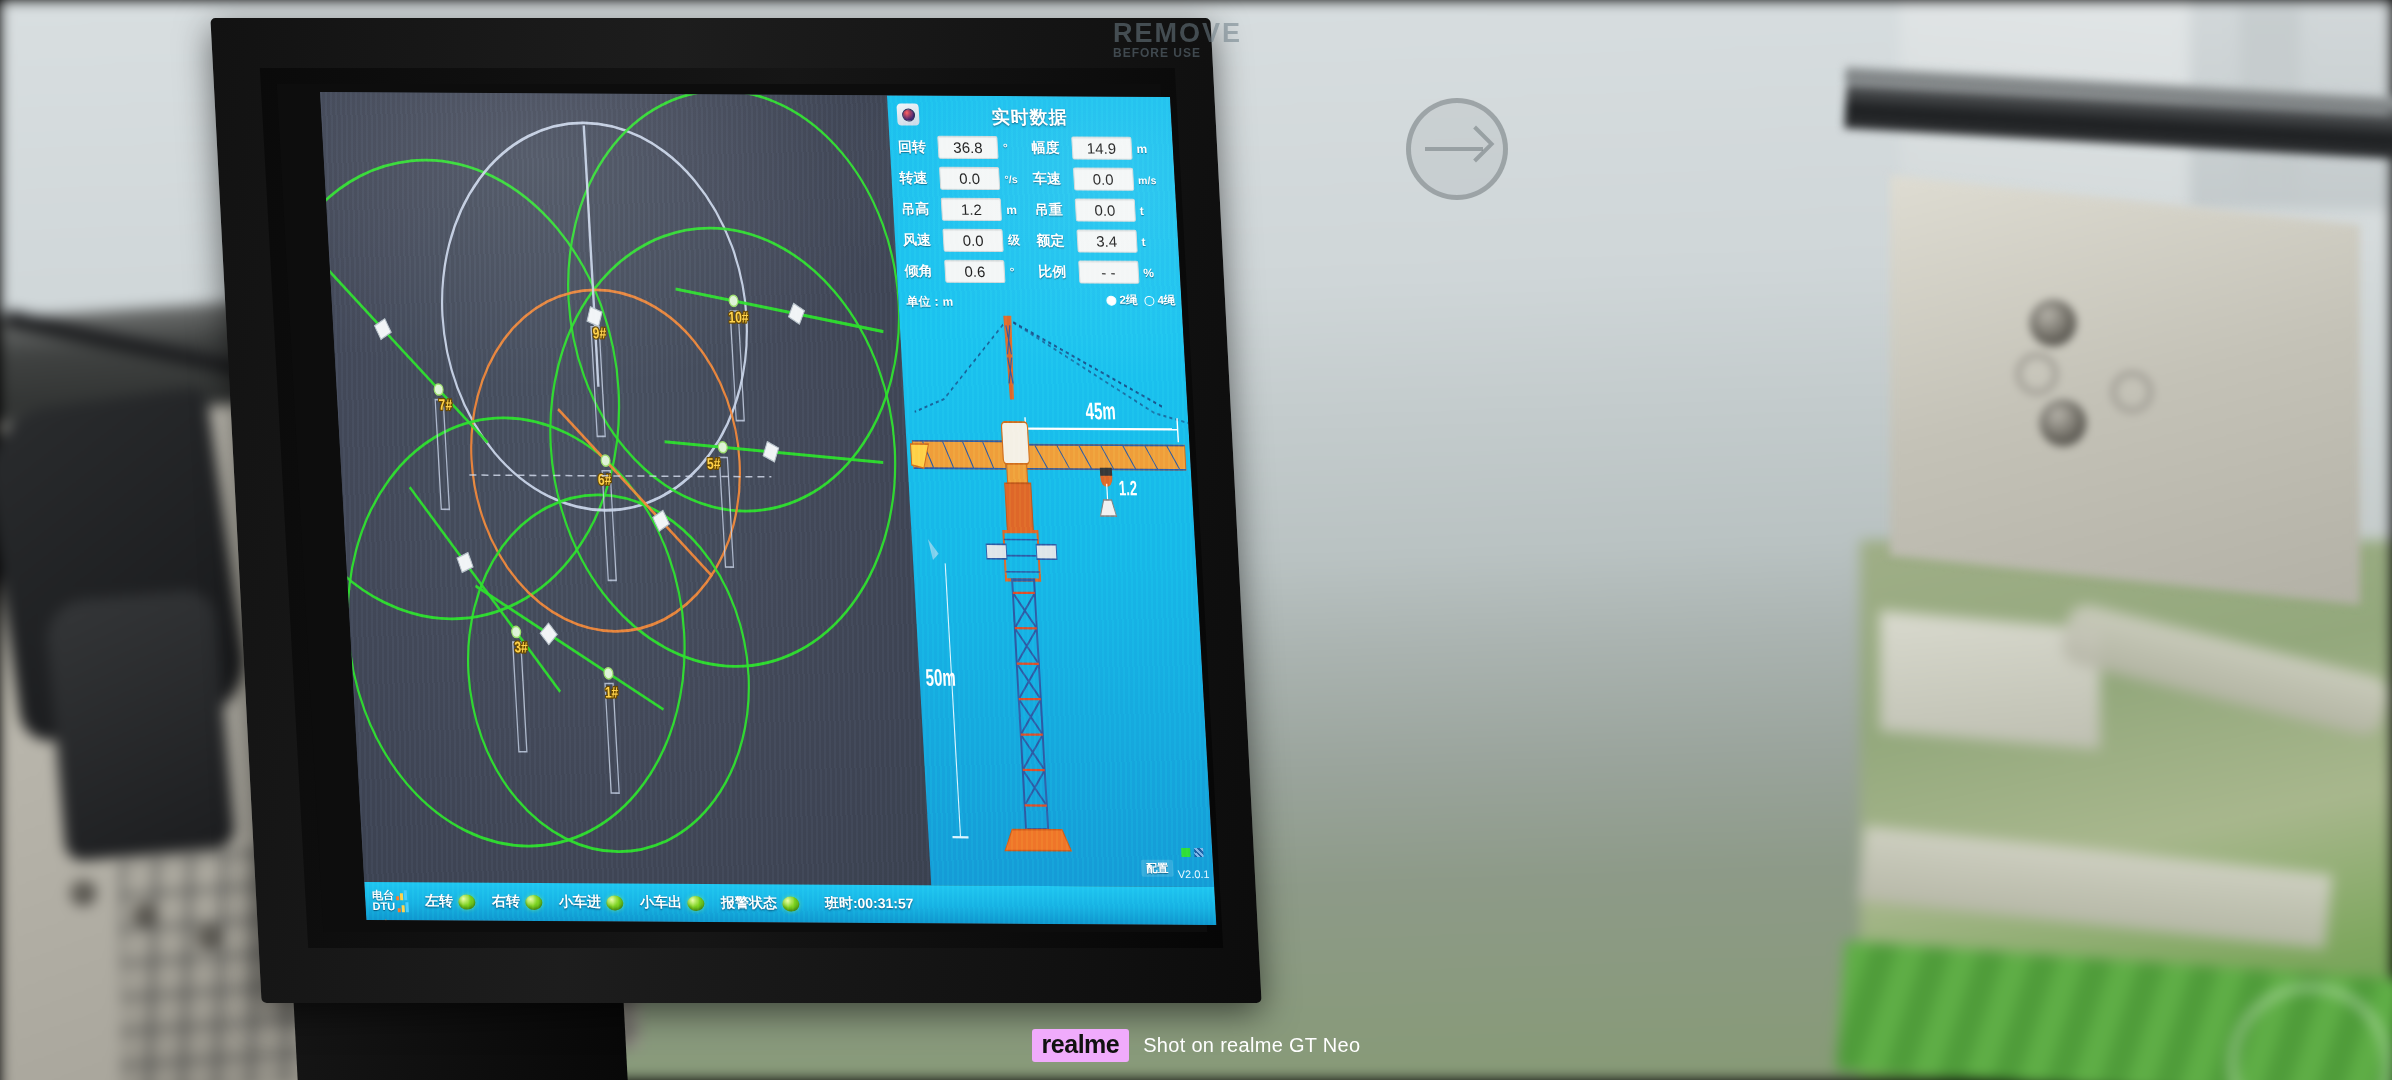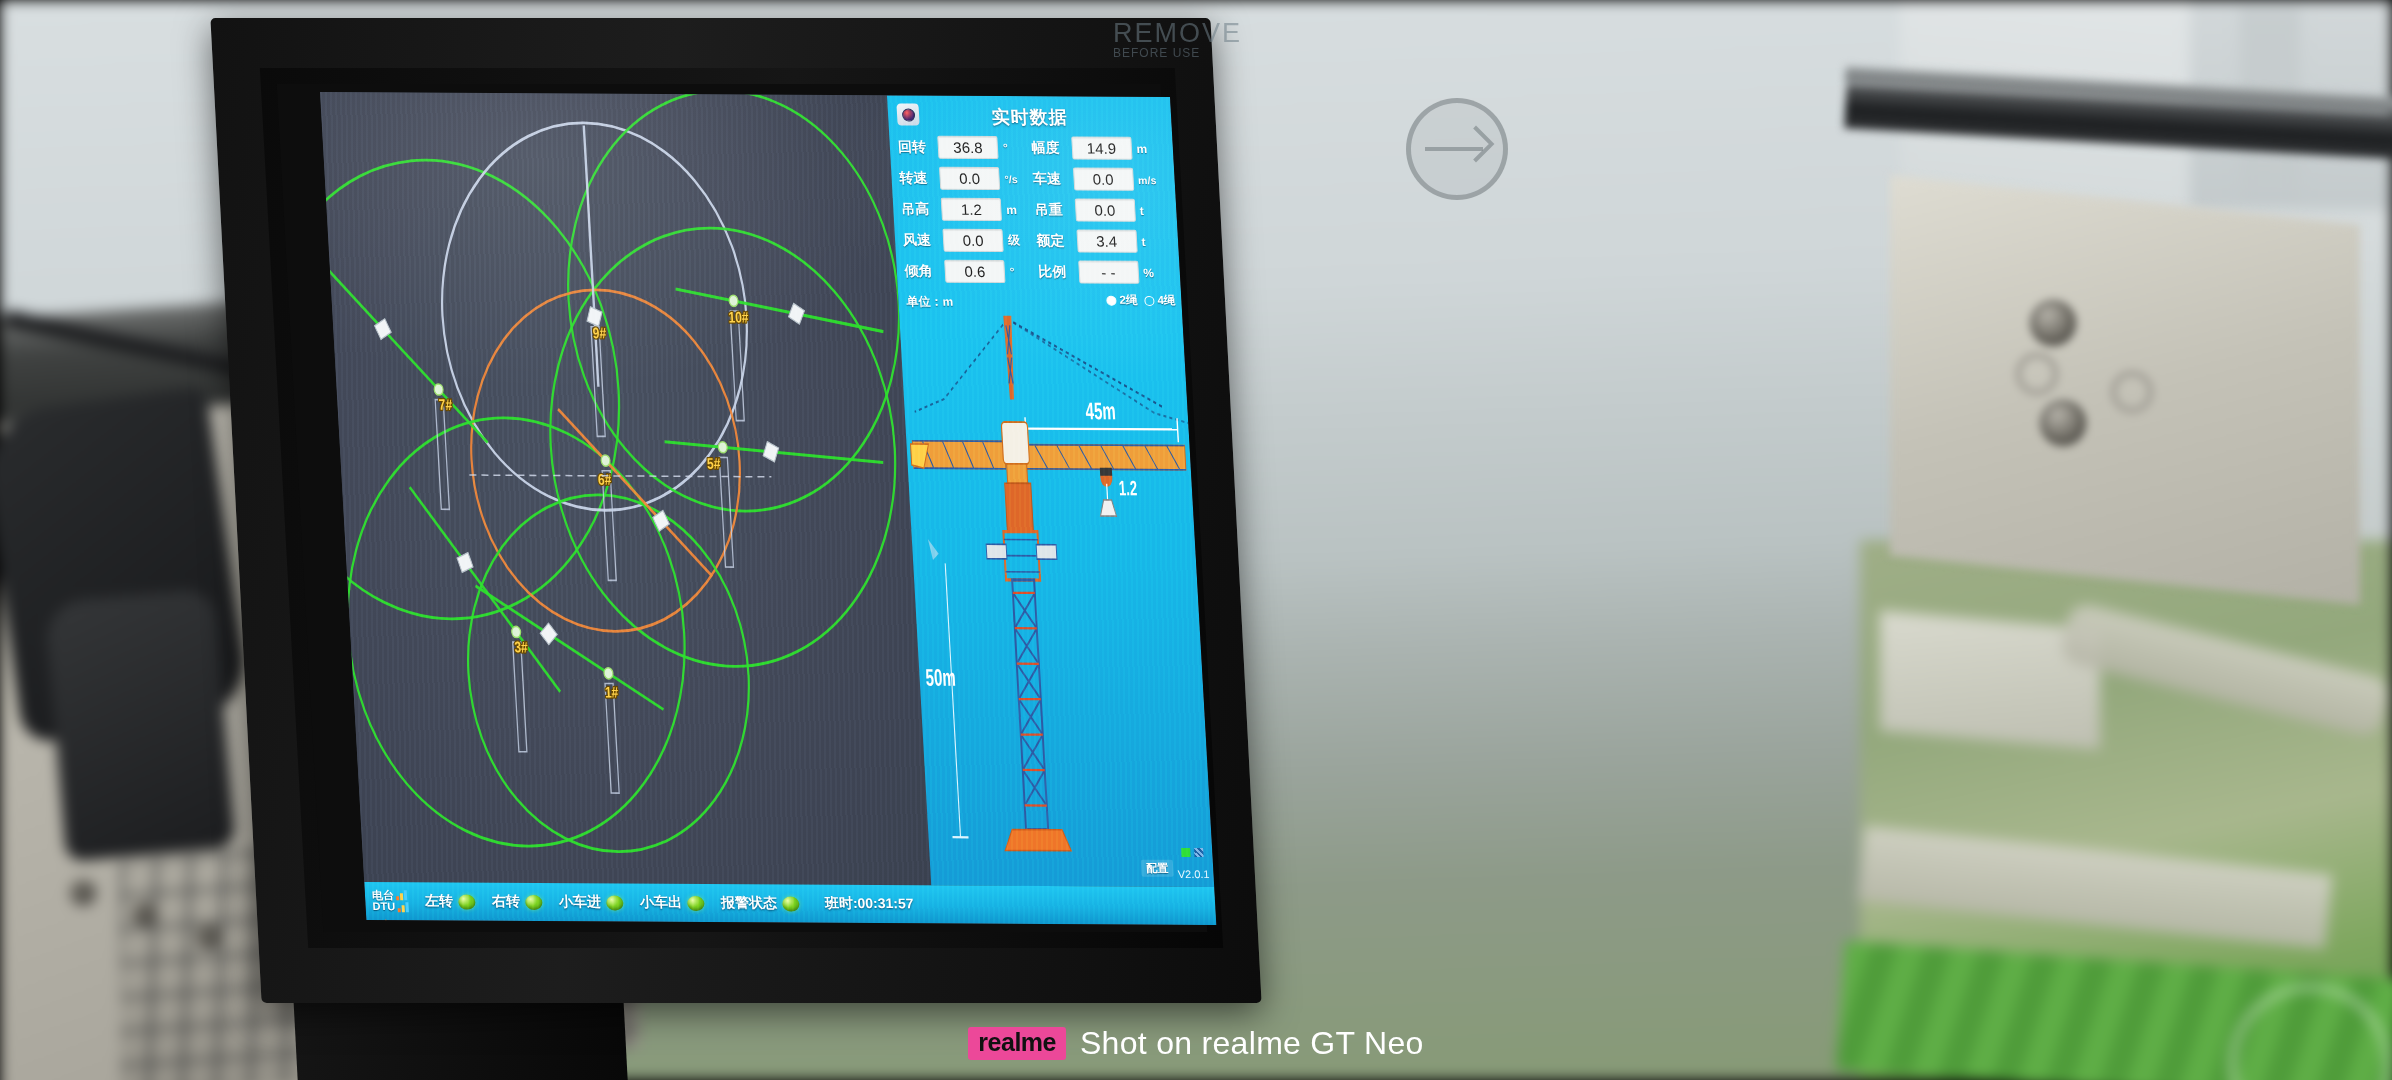--- a/index.html
+++ b/index.html
@@ -169,38 +169,38 @@
     background:#ff7a2a;clip-path:polygon(50% 0,100% 100%,0 100%);}
 
   
   .moire{position:absolute;inset:0;pointer-events:none;
     background:repeating-linear-gradient(92deg,rgba(255,255,255,.045) 0 2px,rgba(0,0,0,.04) 2px 5px);
     mix-blend-mode:overlay;}
   .glare{position:absolute;inset:0;pointer-events:none;
     background:radial-gradient(ellipse 70% 45% at 25% 8%,rgba(255,255,255,.10),rgba(255,255,255,0) 62%),
                radial-gradient(ellipse 55% 40% at 92% 10%,rgba(255,255,255,.10),rgba(255,255,255,0) 60%);}
   .remove-wm{position:absolute;right:-6px;top:2px;pointer-events:none;
-    color:rgba(110,125,135,.55);font-size:27px;font-weight:normal;letter-spacing:2px;
+    color:rgba(110,125,135,.55);font-size:27px;font-weight:bold;letter-spacing:2px;
     line-height:1.0;text-align:left;white-space:nowrap;}
   .remove-wm small{display:block;font-size:12px;letter-spacing:1px;color:rgba(95,110,120,.6);}
   .lens-circ{position:absolute;left:1170px;top:80px;width:92px;height:92px;border-radius:50%;
     border:5px solid rgba(120,128,132,.55);background:rgba(150,158,162,.16);}
   .lens-circ:after{content:"";position:absolute;left:14px;top:44px;width:58px;height:4px;
     background:rgba(120,128,132,.6);}
   .lens-circ:before{content:"";position:absolute;left:52px;top:28px;width:22px;height:22px;
     border-top:4px solid rgba(120,128,132,.6);border-right:4px solid rgba(120,128,132,.6);
     transform:rotate(45deg);}
 
   
   .wm{position:absolute;left:0;right:0;bottom:18px;text-align:center;
     pointer-events:none;}
   .wm-line{display:inline-flex;align-items:center;gap:14px;}
-  .wm-badge{background:#ec4899;color:#111;font-size:25px;font-weight:bold;
+  .wm-badge{background:#f0abfc;color:#111;font-size:25px;font-weight:bold;
     padding:1px 10px 3px;border-radius:3px;letter-spacing:-.5px;}
-  .wm-text{color:#fff;font-size:32px;letter-spacing:.3px;}
+  .wm-text{color:#fff;font-size:20px;letter-spacing:.3px;}
   .wm-date{margin-top:5px;color:#e9e9e9;font-size:18px;opacity:.9;letter-spacing:1px;}
 </style>
 </head>
 <body>
 
 <div id="photo">
   <div class="blurwrap">
     <div class="bg-sky"></div>
 
     <div class="glass-right"></div>

